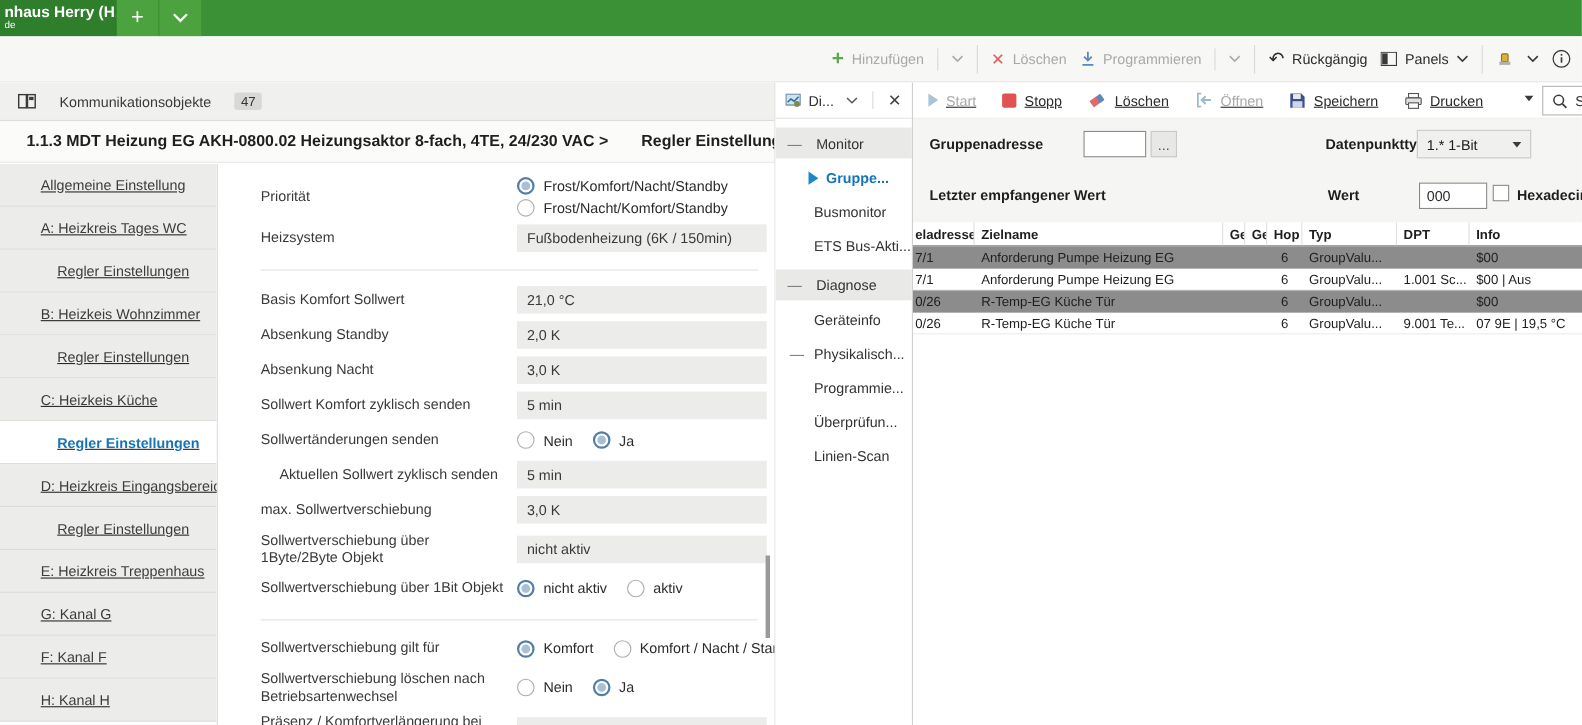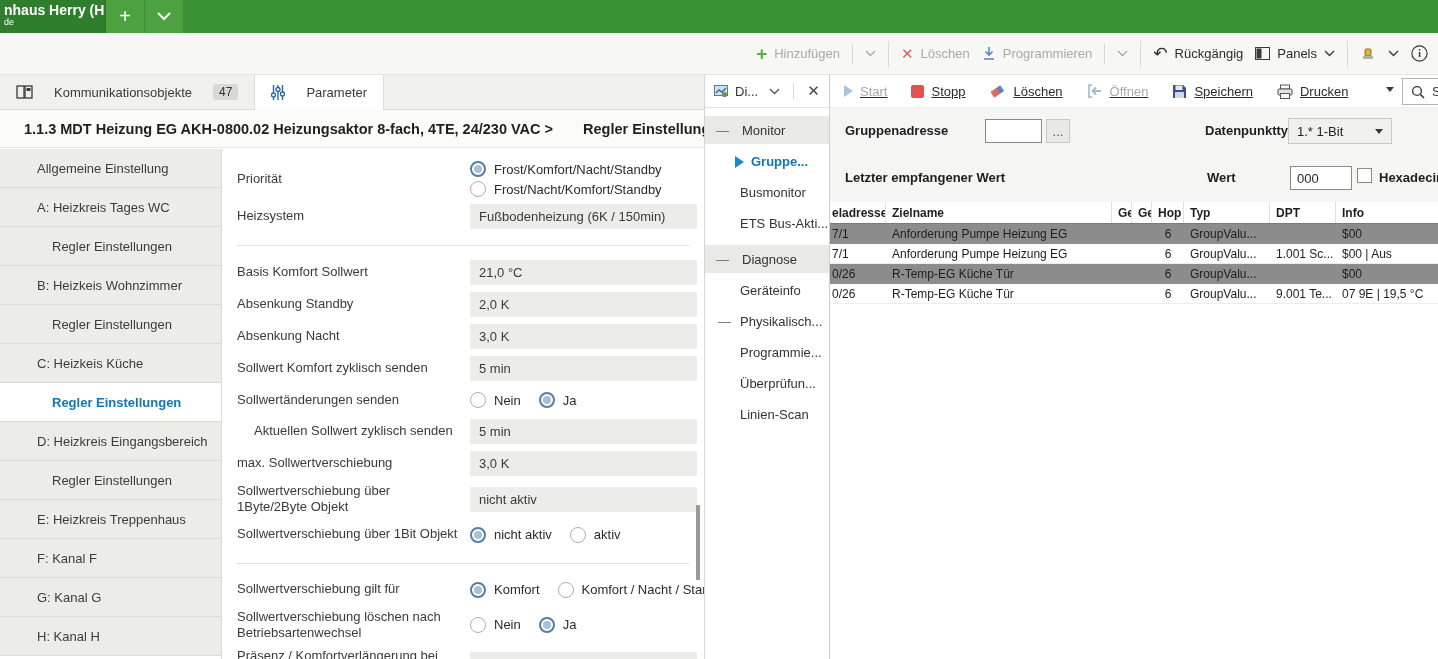--- a/index.html
+++ b/index.html
@@ -25,21 +25,21 @@
   .tb-ico svg { display:block; }
 
   
   #left-panel { position:absolute; left:0; top:75px; width:705px; height:584px; background:#fff; border-right:1px solid #d5d5d3; overflow:hidden; }
   #tabstrip { height:35px; background:#f0f0ee; border-bottom:1px solid #dcdcda; display:flex; align-items:stretch; }
   .wtab { display:flex; align-items:center; gap:21px; padding:0 16px; color:#3a3a3a; }
   .wtab .badge { background:#d8d8d6; border-radius:3px; padding:1px 6px; font-size:12px; color:#333; }
   .wtab.active { background:#fff; border-left:1px solid #dcdcda; border-right:1px solid #dcdcda; margin-bottom:-1px; }
   #breadcrumb-row { height:38px; background:#fbfbfa; border-bottom:1px solid #e8e8e6; display:flex; align-items:center; padding-left:24px; gap:30px; font-size:14.5px; font-weight:bold; color:#1f1f1f; white-space:nowrap; overflow:hidden; }
 
-  #sidebar { position:absolute; left:0; top:74px; width:222px; height:510px; background:#fff; border-right:1px solid #dadad8; overflow:hidden; }
+  #sidebar { position:absolute; left:0; top:74px; width:198px; height:510px; background:#fff; border-right:1px solid #dadad8; overflow:hidden;text-decoration:underline; }
   .side-item { height:39px; display:flex; align-items:center; padding-left:37px; background:#ececeb; border-bottom:1px solid #dbdbd9; color:#3c3c3c; white-space:nowrap; }
   .side-item.indent { padding-left:52px; }
   .side-item.selected { background:#fff; color:#1474b6; font-weight:bold; }
 
   #form { position:absolute; left:222px; top:74px; width:483px; height:510px; background:#fff; overflow:hidden; padding-top:12px; }
   .form-row { display:flex; align-items:center; padding-left:15px; margin-bottom:7px; min-height:24px; }
   .row-label { width:233px; flex:none; color:#3a3a3a; line-height:1.25; padding-right:8px; }
   .row-label.indent { padding-left:17px; }
   .row-control { width:227px; flex:none; display:flex; align-items:center; }
   .row-control.wide { width:auto; white-space:nowrap; }
@@ -183,51 +183,38 @@
   <div id="tabstrip">
     <div class="wtab">
       <svg width="17" height="14" viewBox="0 0 17 14">
           <rect x="1" y="1" width="7" height="12" fill="none" stroke="#3a3a3a" stroke-width="1.3"></rect>
           <rect x="9" y="1" width="7" height="12" fill="none" stroke="#3a3a3a" stroke-width="1.3"></rect>
           <rect x="10.5" y="3" width="4" height="3" fill="#3a3a3a"></rect>
         </svg>
       <span>Kommunikationsobjekte</span>
       <span class="badge">47</span>
     </div>
-    <div class="wtab active">
-      <svg width="14" height="15" viewBox="0 0 14 15">
-          <g stroke="#3465a4" stroke-width="1.4" fill="#fff">
-            <line x1="2.5" y1="0" x2="2.5" y2="15"></line>
-            <line x1="7" y1="0" x2="7" y2="15"></line>
-            <line x1="11.5" y1="0" x2="11.5" y2="15"></line>
-            <circle cx="2.5" cy="10" r="2"></circle>
-            <circle cx="7" cy="4.5" r="2"></circle>
-            <circle cx="11.5" cy="9" r="2"></circle>
-          </g>
-        </svg>
-      <span>Parameter</span>
-    </div>
   </div>
   <div id="breadcrumb-row">
     <span>1.1.3 MDT Heizung EG AKH-0800.02 Heizungsaktor 8-fach, 4TE, 24/230 VAC &gt;</span>
     <span>Regler Einstellungen</span>
   </div>
   <div id="sidebar">
       <div class="side-item">Allgemeine Einstellung</div>
       <div class="side-item">A: Heizkreis Tages WC</div>
       <div class="side-item indent">Regler Einstellungen</div>
       <div class="side-item">B: Heizkeis Wohnzimmer</div>
       <div class="side-item indent">Regler Einstellungen</div>
       <div class="side-item">C: Heizkeis Küche</div>
       <div class="side-item indent selected">Regler Einstellungen</div>
       <div class="side-item">D: Heizkreis Eingangsbereich</div>
       <div class="side-item indent">Regler Einstellungen</div>
       <div class="side-item">E: Heizkreis Treppenhaus</div>
+      <div class="side-item">G: Kanal G</div>
       <div class="side-item">F: Kanal F</div>
-      <div class="side-item">G: Kanal G</div>
       <div class="side-item">H: Kanal H</div>
     </div>
   <div id="form">
       <div class="form-row">
         <div class="row-label">Priorität</div>
         <div class="row-control wide">
           <div class="radio-stack">
             <span class="radio-opt">
               <span class="radio sel"></span>
               <span>Frost/Komfort/Nacht/Standby</span>

